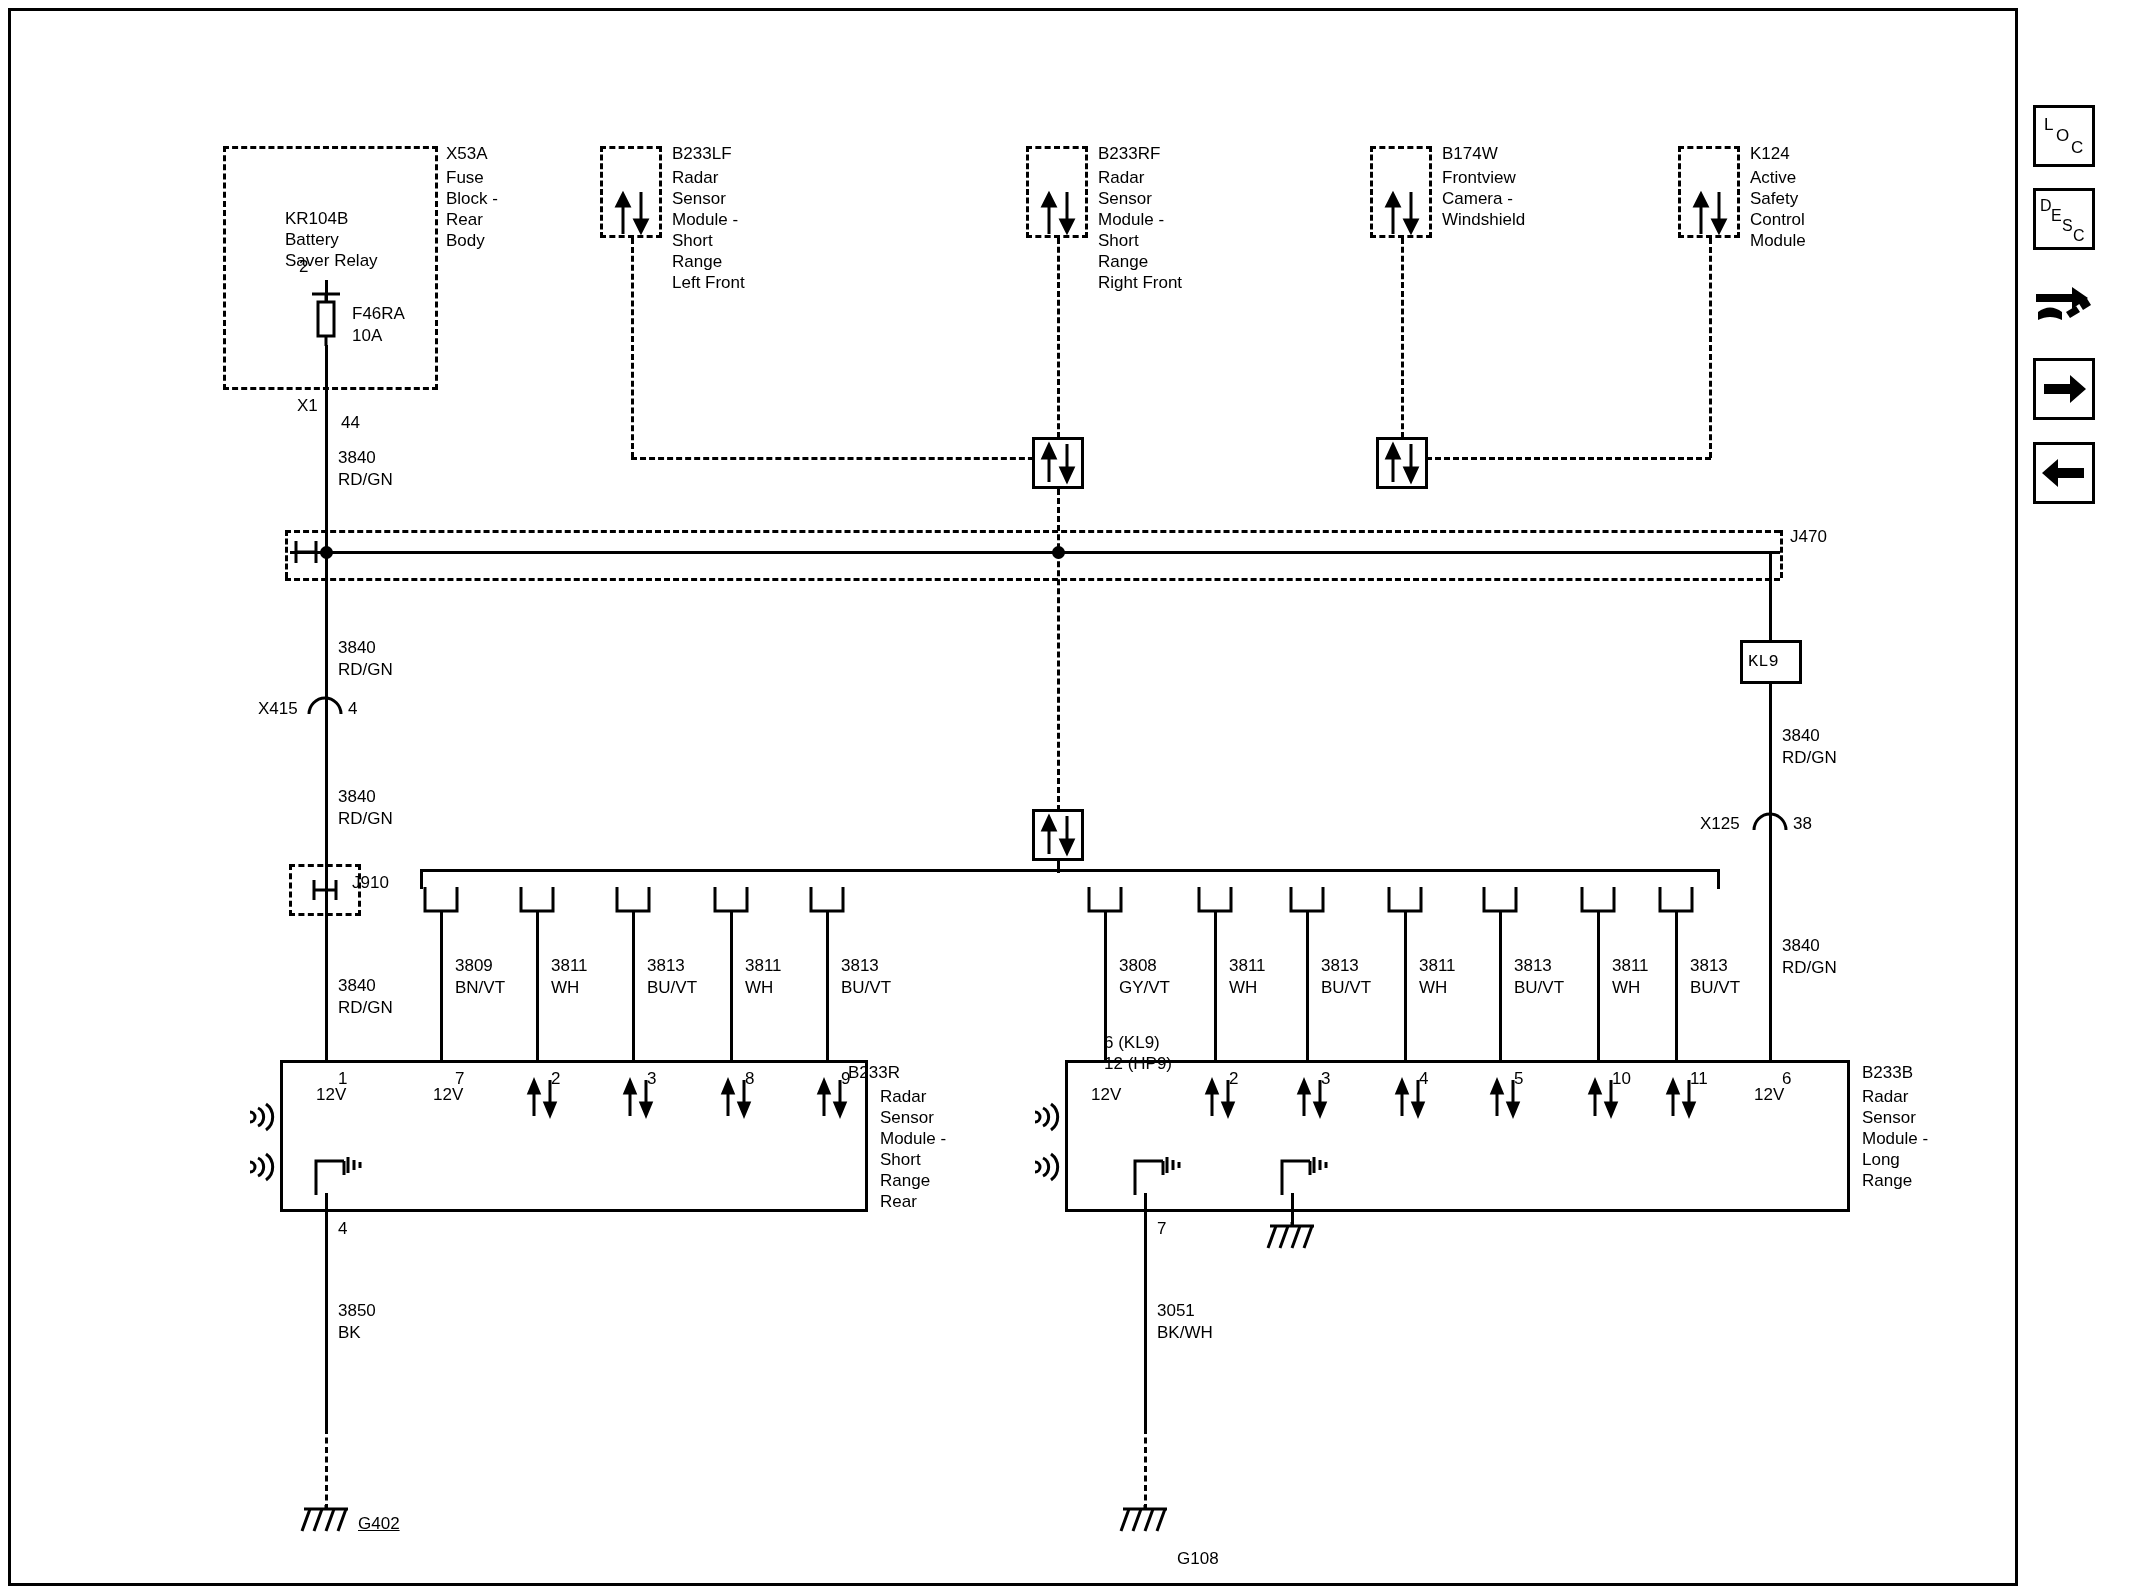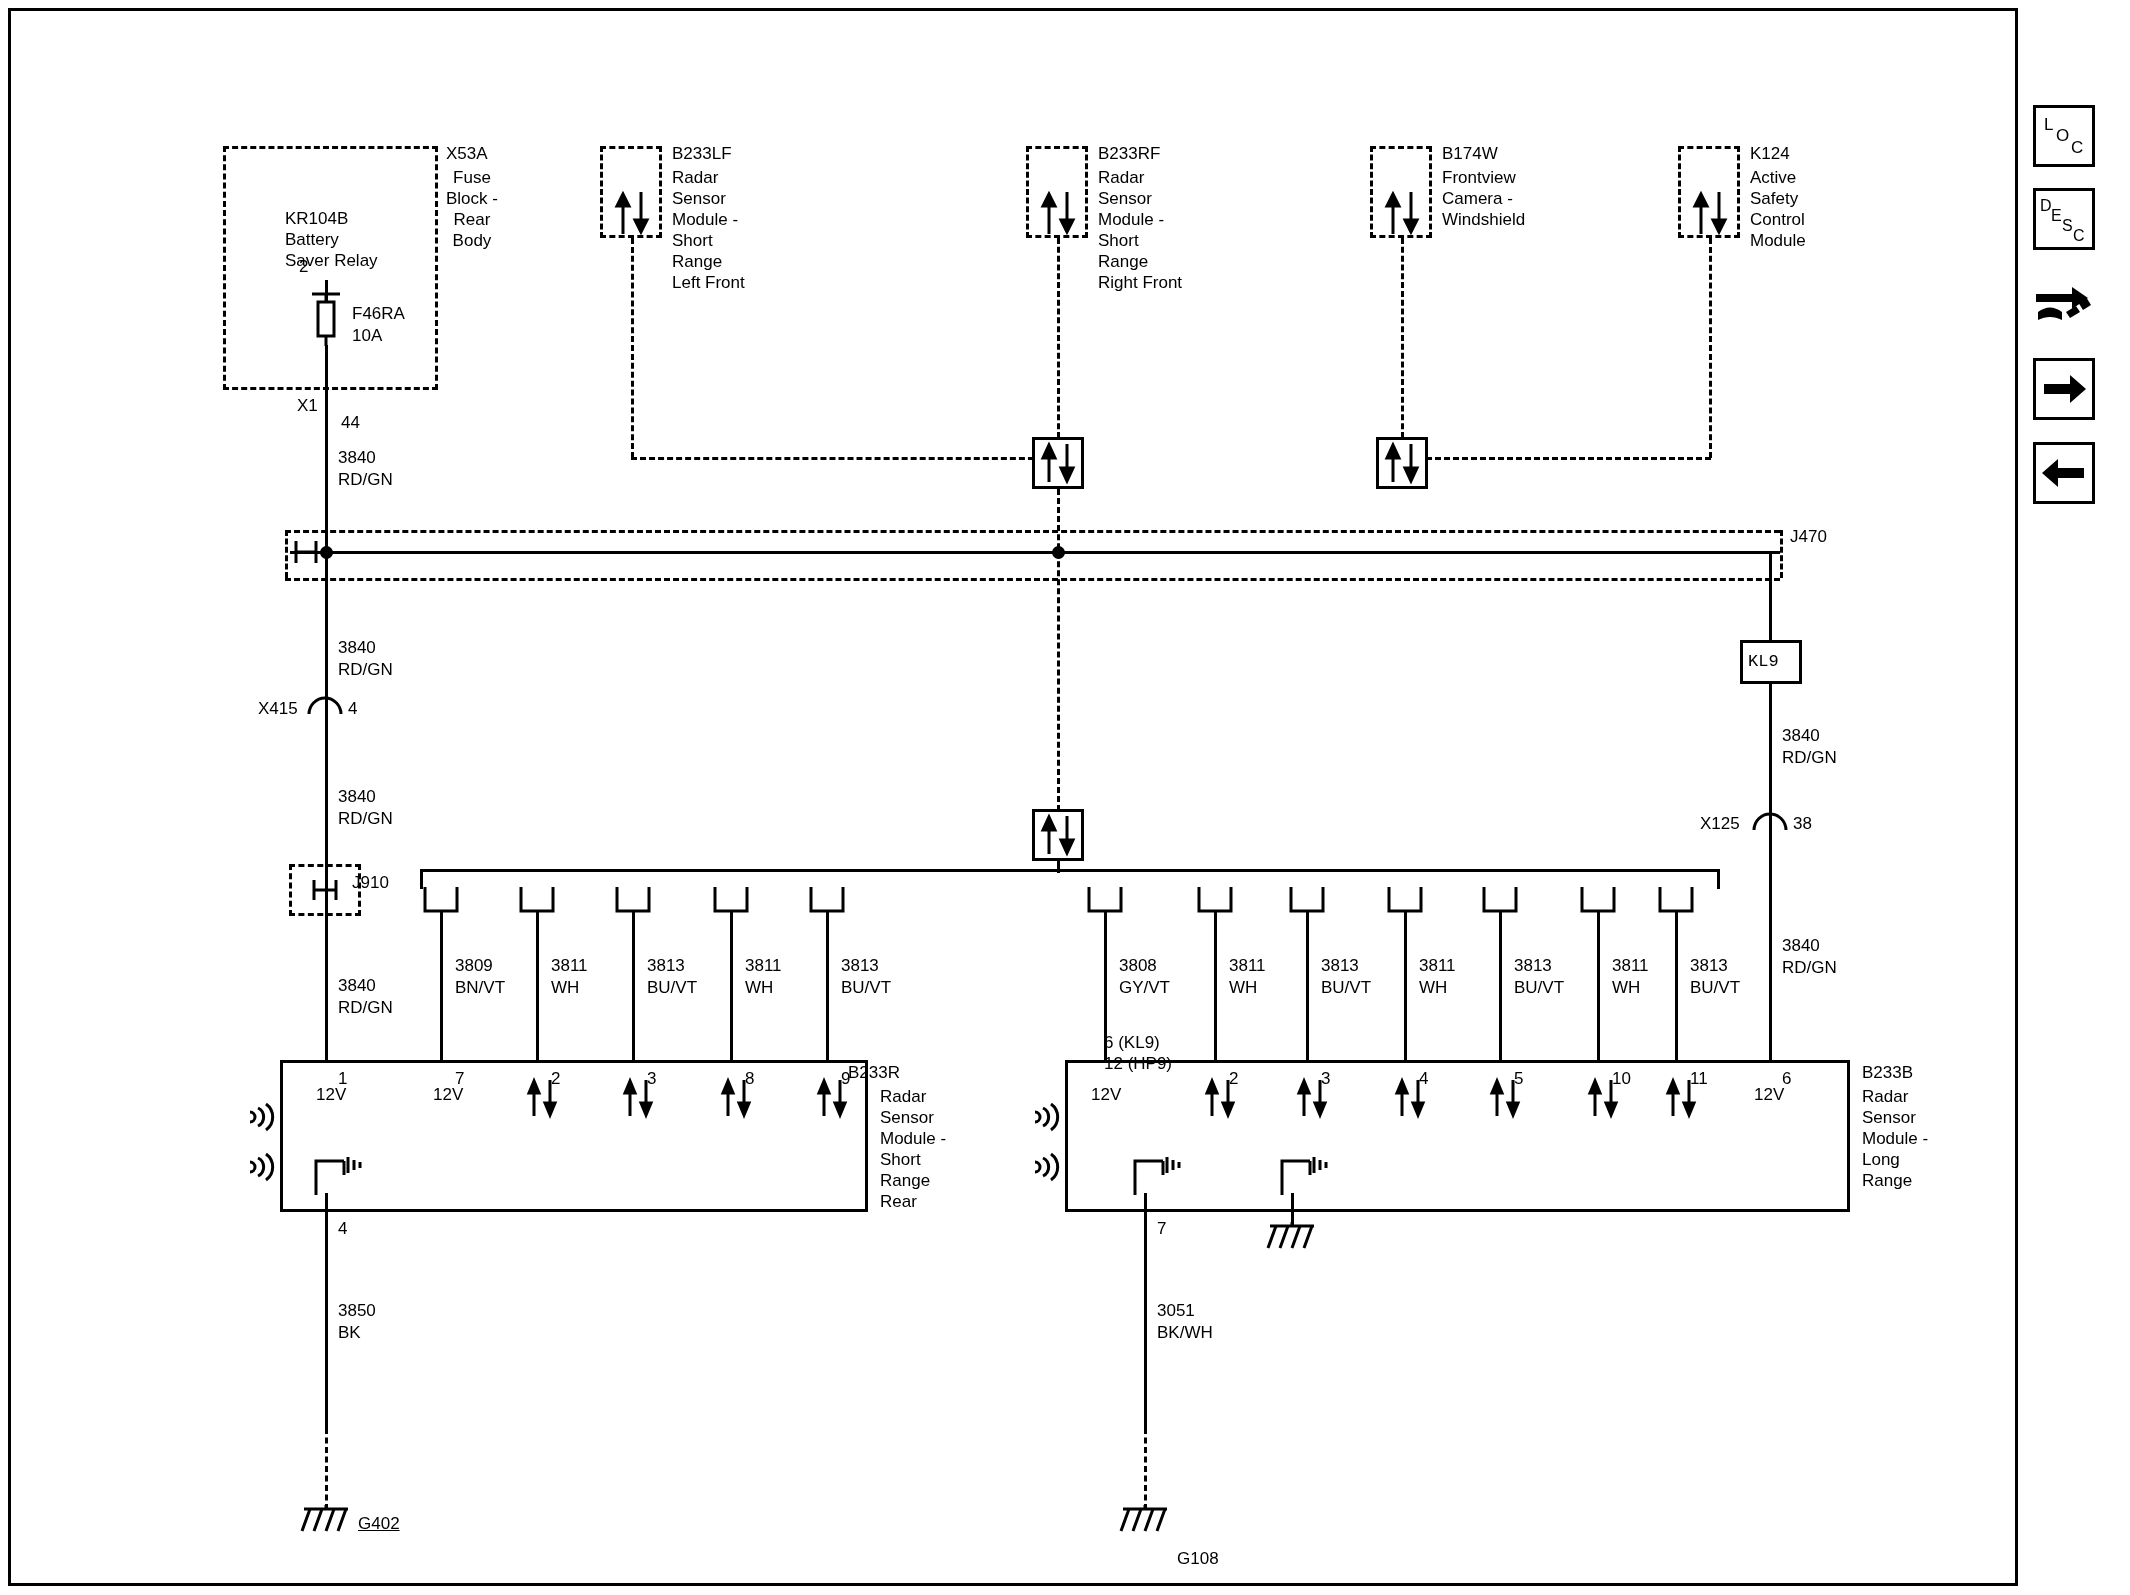--- a/index.html
+++ b/index.html
@@ -53,21 +53,21 @@
     </svg>
   </div>
   <div class="toolbtn" style="left:2033px;top:442px;width:62px;height:62px;">
     <svg width="56" height="56" viewBox="0 0 56 56">
       <path d="M48 23 L22 23 L22 14 L6 28 L22 42 L22 33 L48 33 Z" fill="#000"></path>
     </svg>
   </div>
 
   <div class="dbox" style="left:223px;top:146px;width:215px;height:244px;"></div>
   <div class="lbl" style="left:446px;top:143px;">X53A</div>
-  <div class="lbl" style="left:446px;top:167px;text-align:center;">Fuse
+  <div class="lbl" style="left:446px;top:167px;">Fuse
 Block -
 Rear
 Body</div>
   <div class="lbl" style="left:285px;top:208px;text-align:left;">KR104B
 Battery
 Saver Relay</div>
   <div class="lbl" style="left:299px;top:256px;">2</div>
 
   <div class="wire vw" style="left:325px;top:280px;height:22px;"></div>
   <div style="position:absolute;left:306px;top:288px;width:40px;height:60px;">

